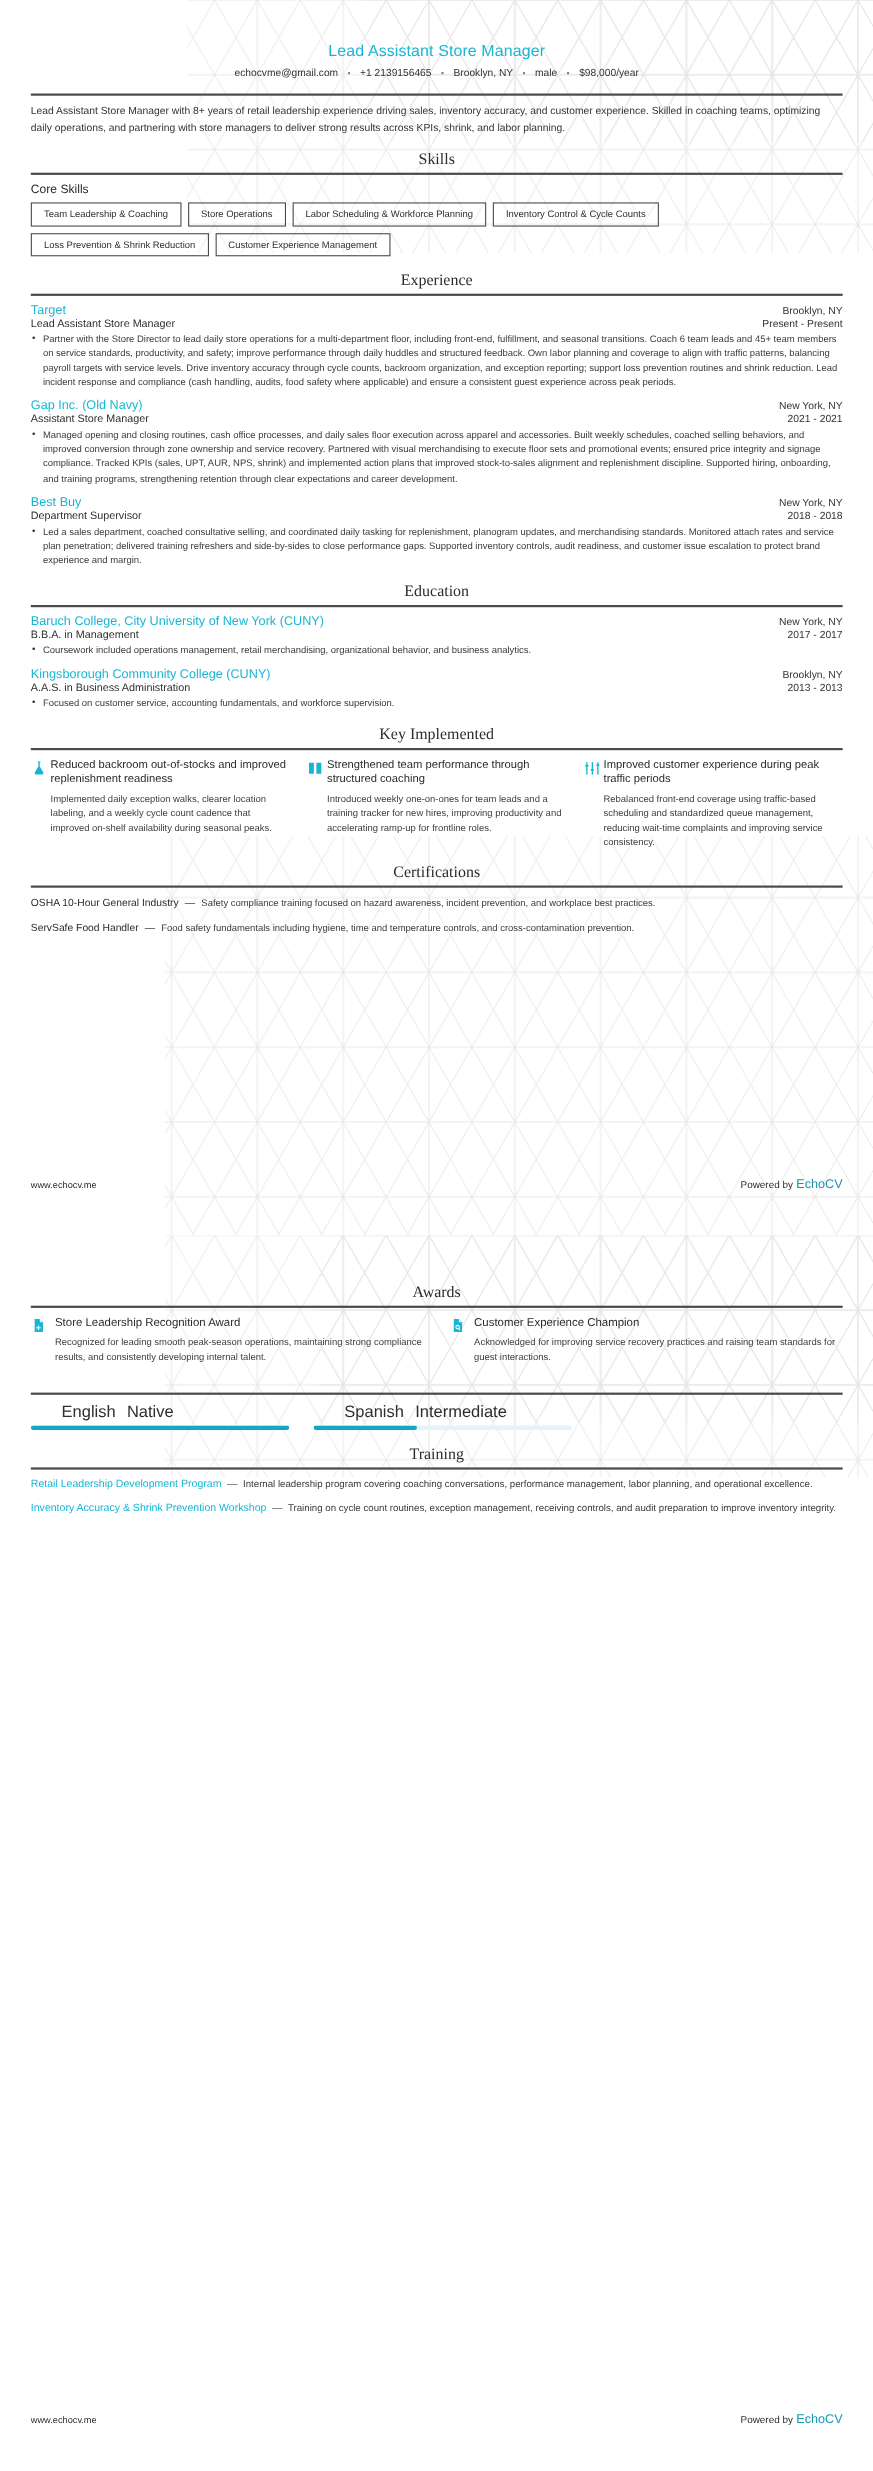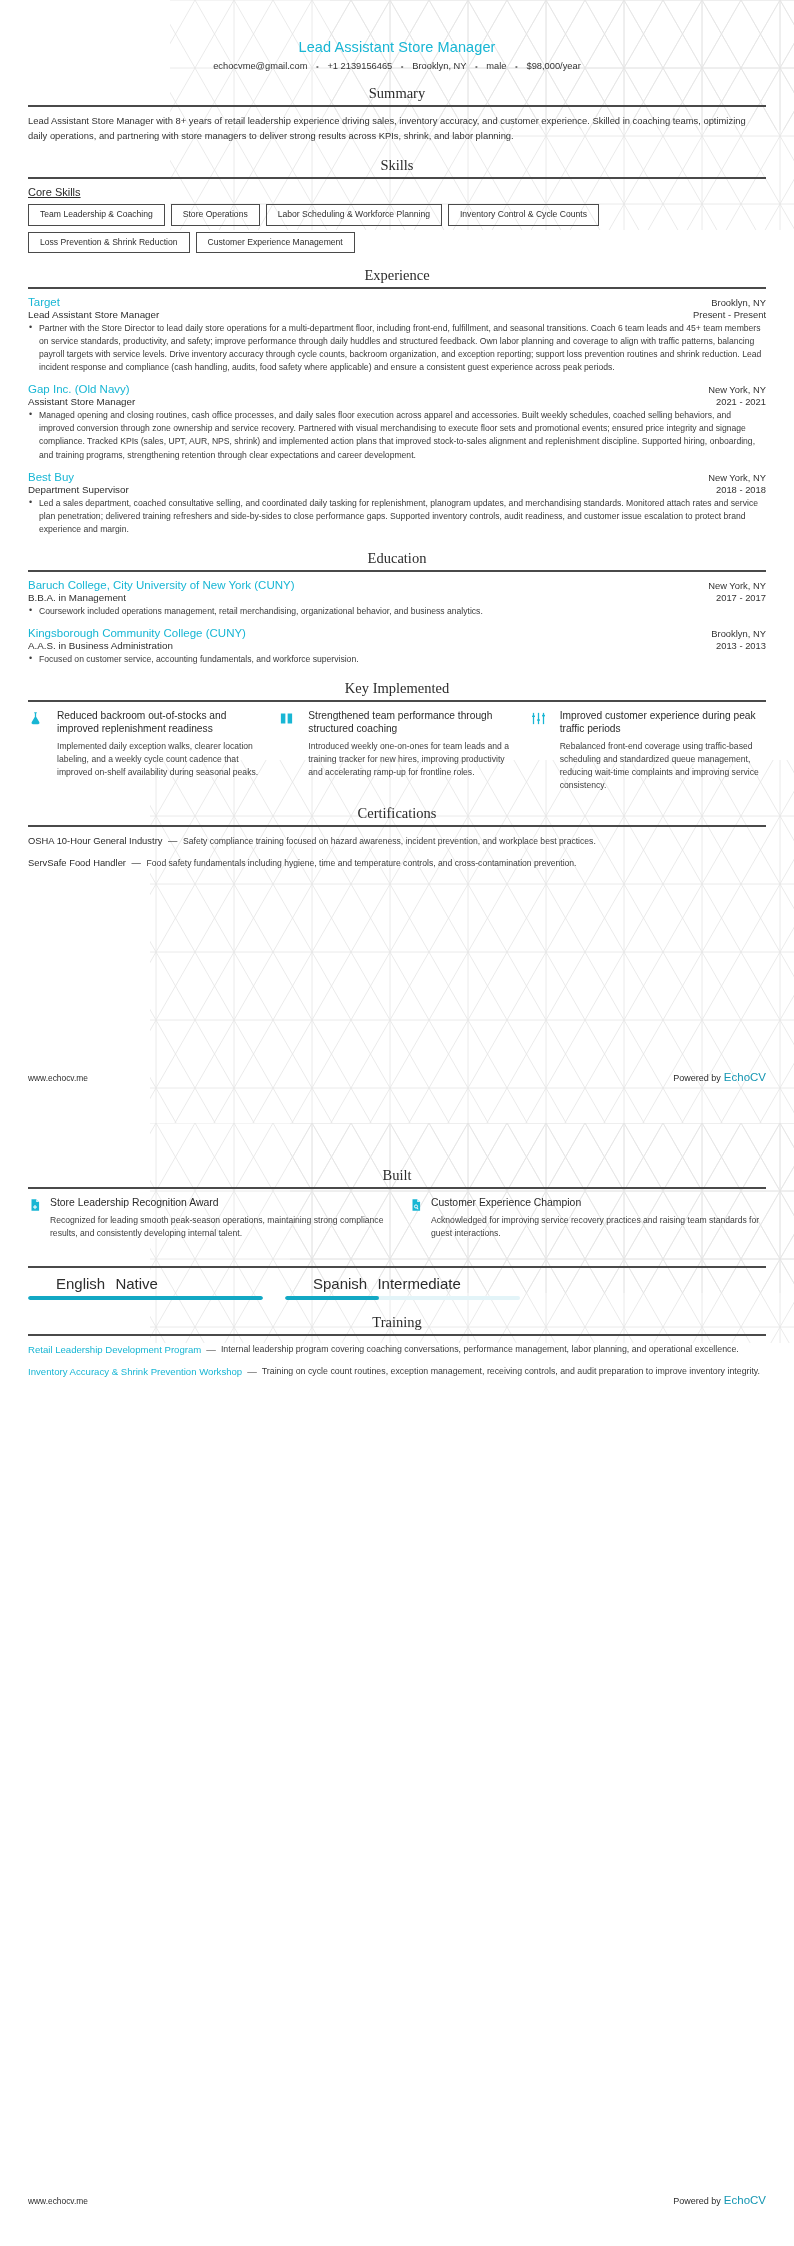--- a/index.html
+++ b/index.html
@@ -69,21 +69,21 @@
 
   
   .summary {
     font-size: 9.4px;
     line-height: 1.55;
     color: #333;
     text-align: left;
   }
 
   
-  .skills-group-title { font-size: 11px; color: #2b2b2b; margin: 2px 0 6px 0; text-decoration: underline; }
+  .skills-group-title { font-size: 11px; color: #2b2b2b; margin: 2px 0 6px 0; }
   .chips { display: flex; flex-wrap: wrap; gap: 6px; }
   .chip {
     border: 1px solid #4a4a4a;
     padding: 5px 11px;
     font-size: 8.6px;
     color: #2f2f2f;
     white-space: nowrap;
     line-height: 1.1;
   }
 
@@ -106,21 +106,21 @@
   .bullets li::before {
     content: "•";
     position: absolute;
     left: 1px; top: -1px;
     font-size: 9px;
     color: #3a3a3a;
   }
 
   
   .ach-grid { display: flex; gap: 16px; }
-  .ach { flex: 1 1 0; display: flex; gap: 13px; }
+  .ach { flex: 1 1 0; display: flex; gap: 2px; }
   .ach-ico { flex: 0 0 16px; padding-top: 2px; }
   .ach-ttl { font-size: 10.2px; line-height: 1.32; color: #2b2b2b; }
   .ach-desc { font-size: 8.6px; line-height: 1.5; color: #3d3d3d; margin-top: 4px; }
 
   
   .cert { font-size: 9.4px; line-height: 1.5; margin-bottom: 7px; color: #333; }
   .cert-name { color: #2b2b2b; }
   .cert-dash { margin: 0 3px; }
   .cert-desc { font-size: 8.6px; color: #3a3a3a; }
 
@@ -200,21 +200,20 @@
         <span class="sep">•</span>
         <span>Brooklyn, NY</span>
         <span class="sep">•</span>
         <span>male</span>
         <span class="sep">•</span>
         <span>$98,000/year</span>
       </div>
     </div>
 
     <div class="sec">
-      <div class="sec-title">Summary</div>
       <div class="sec-rule"></div>
       <div class="summary">Lead Assistant Store Manager with 8+ years of retail leadership experience driving sales, inventory accuracy, and customer experience. Skilled in coaching teams, optimizing daily operations, and partnering with store managers to deliver strong results across KPIs, shrink, and labor planning.</div>
     </div>
 
     <div class="sec">
       <div class="sec-title">Skills</div>
       <div class="sec-rule"></div>
       <div class="skills-group-title">Core Skills</div>
       <div class="chips">
         <div class="chip">Team Leadership &amp; Coaching</div>
@@ -390,21 +389,21 @@
         <path d="M0 0 L39 68 L78 0 M39 68 L39 136 M0 0 L78 0 M0 0 L0 68 M78 0 L78 68 M0 68 L78 68 M0 68 L39 0 M78 68 L39 0" fill="none" stroke="#cfcfcf" stroke-width="0.8"></path>
       </pattern>
     </defs>
     <rect x="150" y="-40" width="680" height="260" fill="url(#tri2)"></rect>
     <rect x="290" y="-20" width="520" height="190" fill="url(#tri2)"></rect>
   </svg>
 
   <div class="page-inner">
 
     <div class="sec" style="padding-top:30px">
-      <div class="sec-title">Built</div>
+      <div class="sec-title">Awards</div>
       <div class="sec-rule"></div>
       <div class="awards-grid">
 
         <div class="award">
           <span class="award-ico">
             <svg width="14" height="14" viewBox="0 0 24 24" fill="#18b6d4">
               <path d="M6 2h8l5 5v15H6z"></path>
               <path d="M14 2v5h5" fill="#ffffff" opacity=".85"></path>
               <rect x="11.1" y="12" width="1.8" height="7" fill="#ffffff"></rect>
               <rect x="8.6" y="14.6" width="6.8" height="1.8" fill="#ffffff"></rect>

